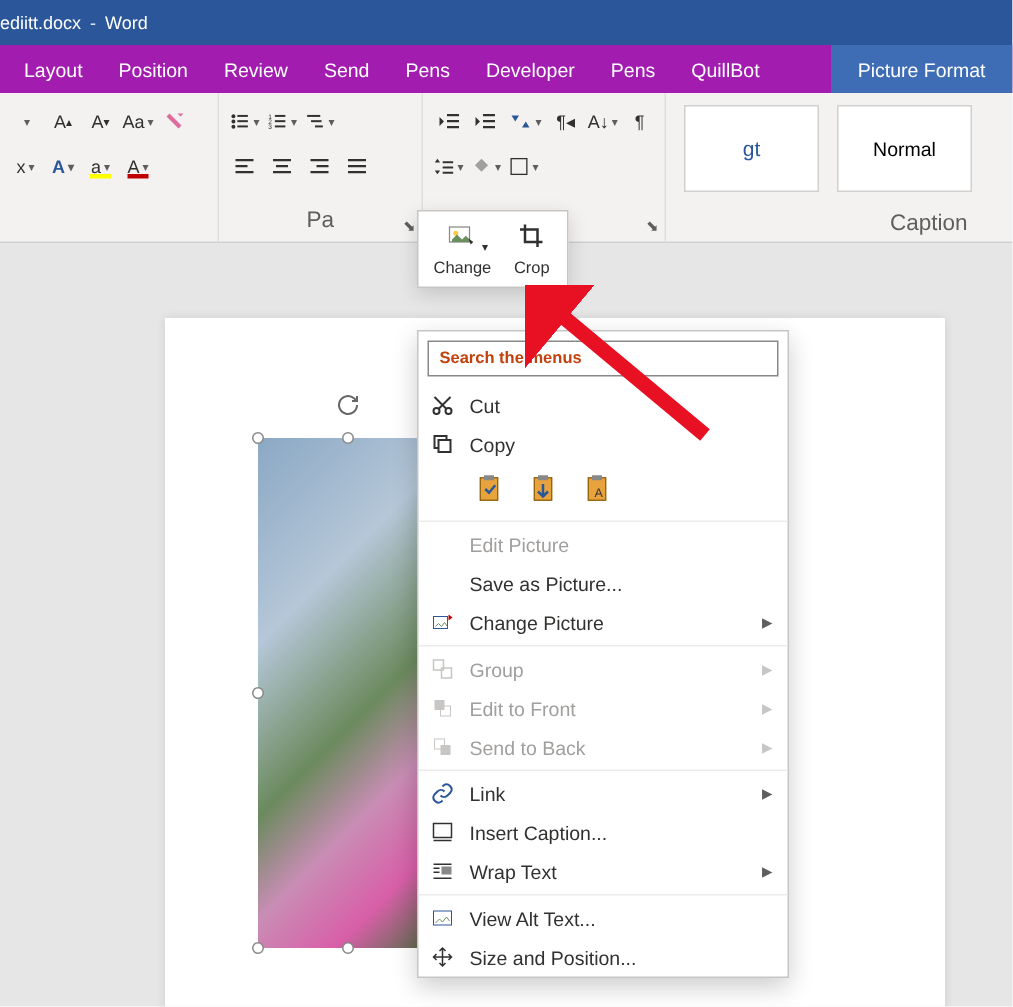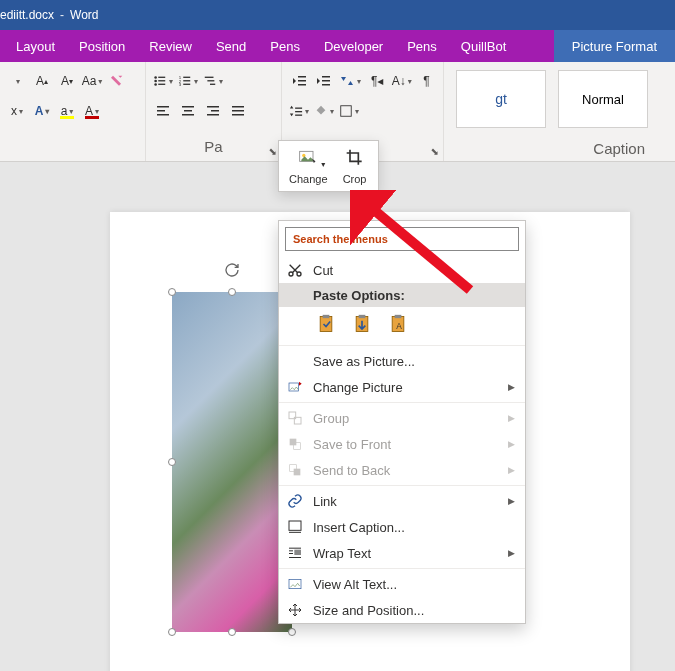--- a/index.html
+++ b/index.html
@@ -282,22 +282,28 @@
   <div class="cm-item">
     <span class="cm-icon">
         <svg width="16" height="16" viewBox="0 0 24 24" fill="none" stroke="#323130" stroke-width="2">
           <circle cx="6" cy="18" r="3"></circle>
           <circle cx="18" cy="18" r="3"></circle>
           <path d="M8 16L20 4M16 16L4 4"></path>
         </svg>
       </span>
     <span>Cut</span>
   </div>
-  <div class="cm-header">
-    <span>Paste Options:</span>
+  <div class="cm-item">
+    <span class="cm-icon">
+        <svg width="16" height="16" viewBox="0 0 24 24" fill="none" stroke="#323130" stroke-width="2">
+          <rect x="8" y="8" width="12" height="12"></rect>
+          <path d="M16 8V4H4v12h4"></path>
+        </svg>
+      </span>
+    <span>Copy</span>
   </div>
   <div class="paste-opts">
     <div class="paste-opt">
         <svg viewBox="0 0 24 24">
           <rect x="5" y="3" width="14" height="18" fill="#E8A33D" stroke="#8B5A00"></rect>
           <rect x="8" y="1" width="8" height="4" fill="#888"></rect>
           <path d="M9 12l3 3 5-6" stroke="#2B579A" stroke-width="2" fill="none"></path>
         </svg>
       </div>
     <div class="paste-opt">
@@ -309,20 +315,24 @@
       </div>
     <div class="paste-opt">
         <svg viewBox="0 0 24 24">
           <rect x="5" y="3" width="14" height="18" fill="#E8A33D" stroke="#8B5A00"></rect>
           <rect x="8" y="1" width="8" height="4" fill="#888"></rect>
           <text x="10" y="18" font-size="10" fill="#323130">A</text>
         </svg>
       </div>
   </div>
   <div class="sep"></div>
+  <div class="cm-item disabled">
+    <span class="cm-icon"></span>
+    <span>Edit Picture</span>
+  </div>
   <div class="cm-item">
     <span class="cm-icon"></span>
     <span>Save as Picture...</span>
   </div>
   <div class="cm-item">
     <span class="cm-icon">
         <svg width="16" height="16" viewBox="0 0 24 24">
           <rect x="3" y="6" width="14" height="12" fill="#fff" stroke="#2B579A"></rect>
           <path d="M5 16l3-3 3 3 3-4 3 4" stroke="#6B8E5E" fill="none"></path>
           <path d="M18 4l4 3-4 3z" fill="#C00000"></path>
@@ -342,21 +352,21 @@
     <span>Group</span>
     <span class="cm-arrow">▶</span>
   </div>
   <div class="cm-item disabled">
     <span class="cm-icon">
         <svg width="16" height="16" viewBox="0 0 24 24">
           <rect x="4" y="4" width="10" height="10" fill="#c8c6c4"></rect>
           <rect x="10" y="10" width="10" height="10" fill="none" stroke="#c8c6c4"></rect>
         </svg>
       </span>
-    <span>Save to Front</span>
+    <span>Edit to Front</span>
     <span class="cm-arrow">▶</span>
   </div>
   <div class="cm-item disabled">
     <span class="cm-icon">
         <svg width="16" height="16" viewBox="0 0 24 24">
           <rect x="10" y="10" width="10" height="10" fill="#c8c6c4"></rect>
           <rect x="4" y="4" width="10" height="10" fill="none" stroke="#c8c6c4"></rect>
         </svg>
       </span>
     <span>Send to Back</span>

